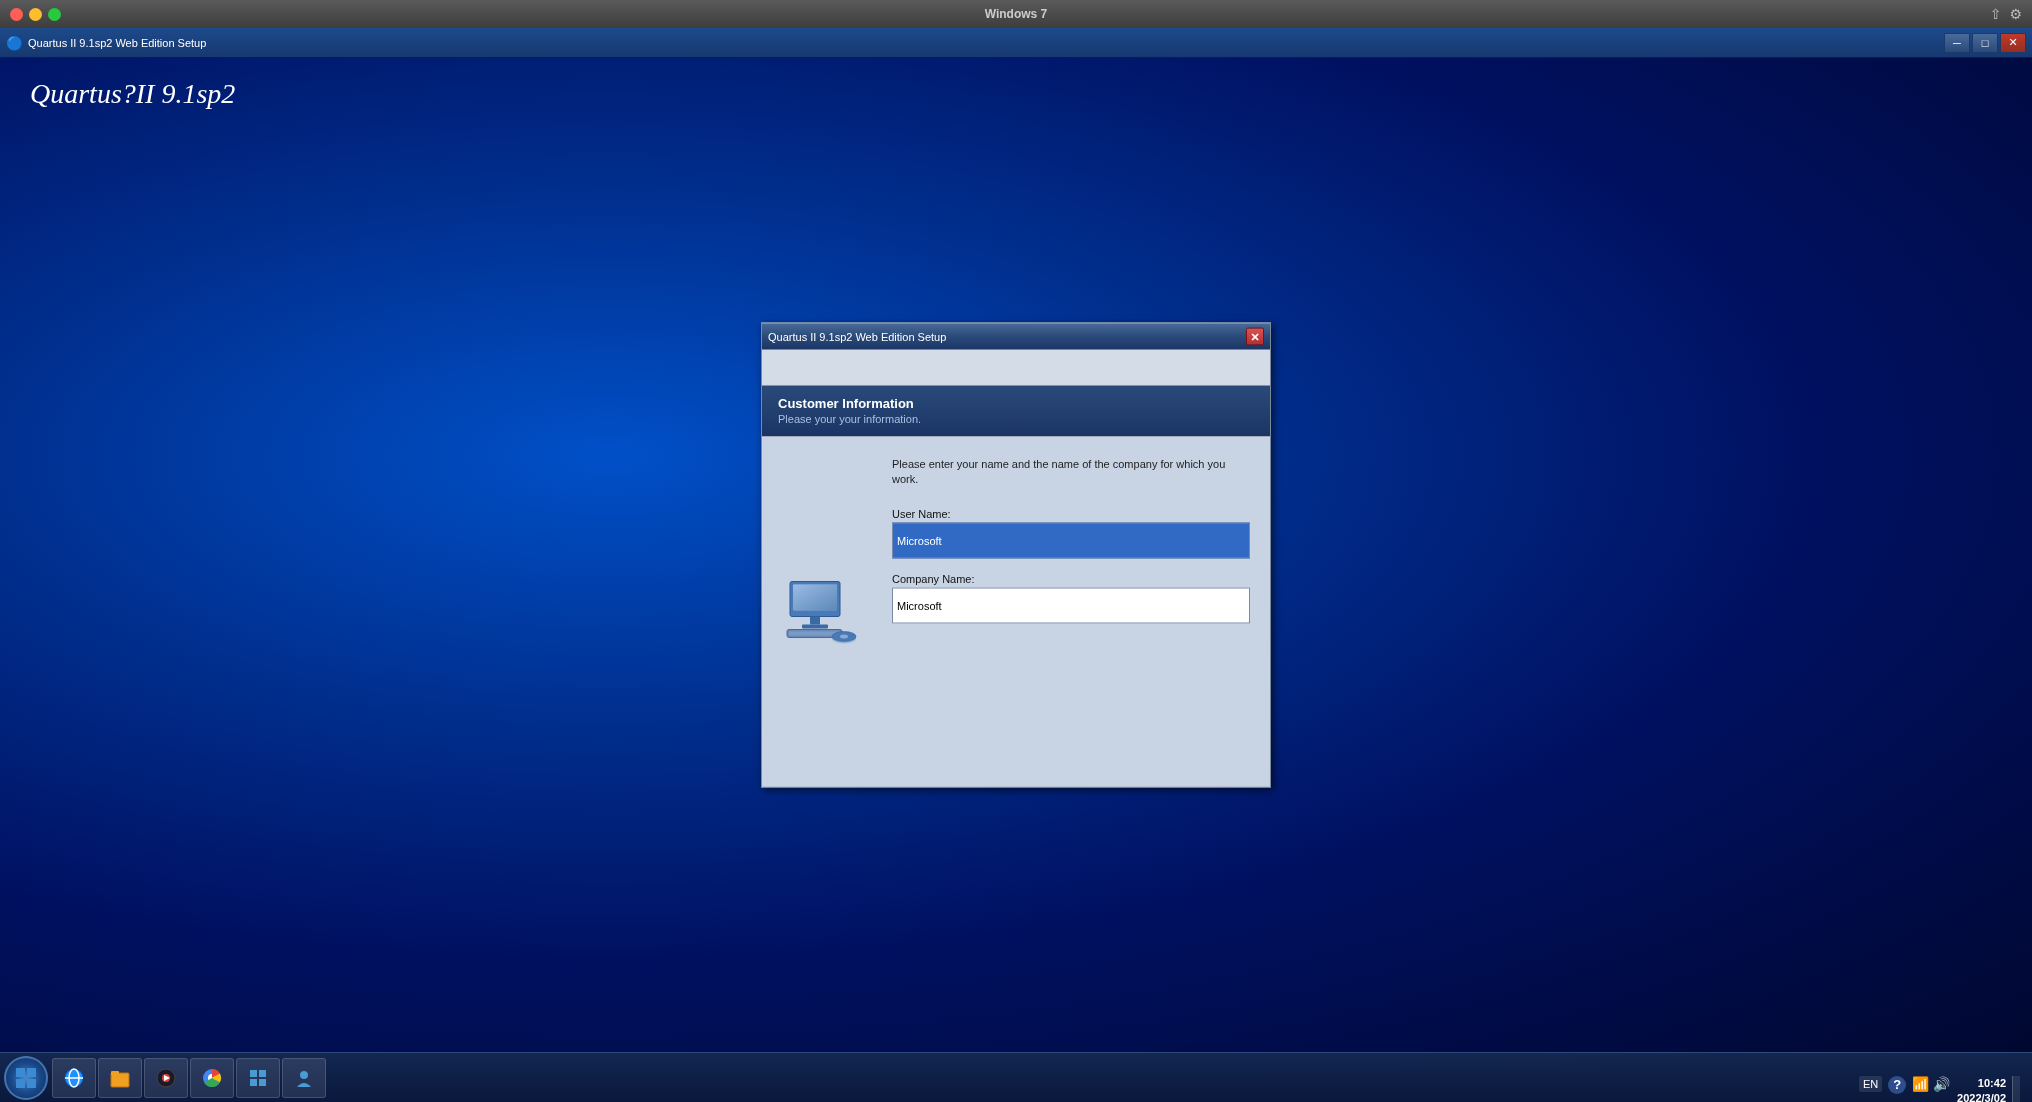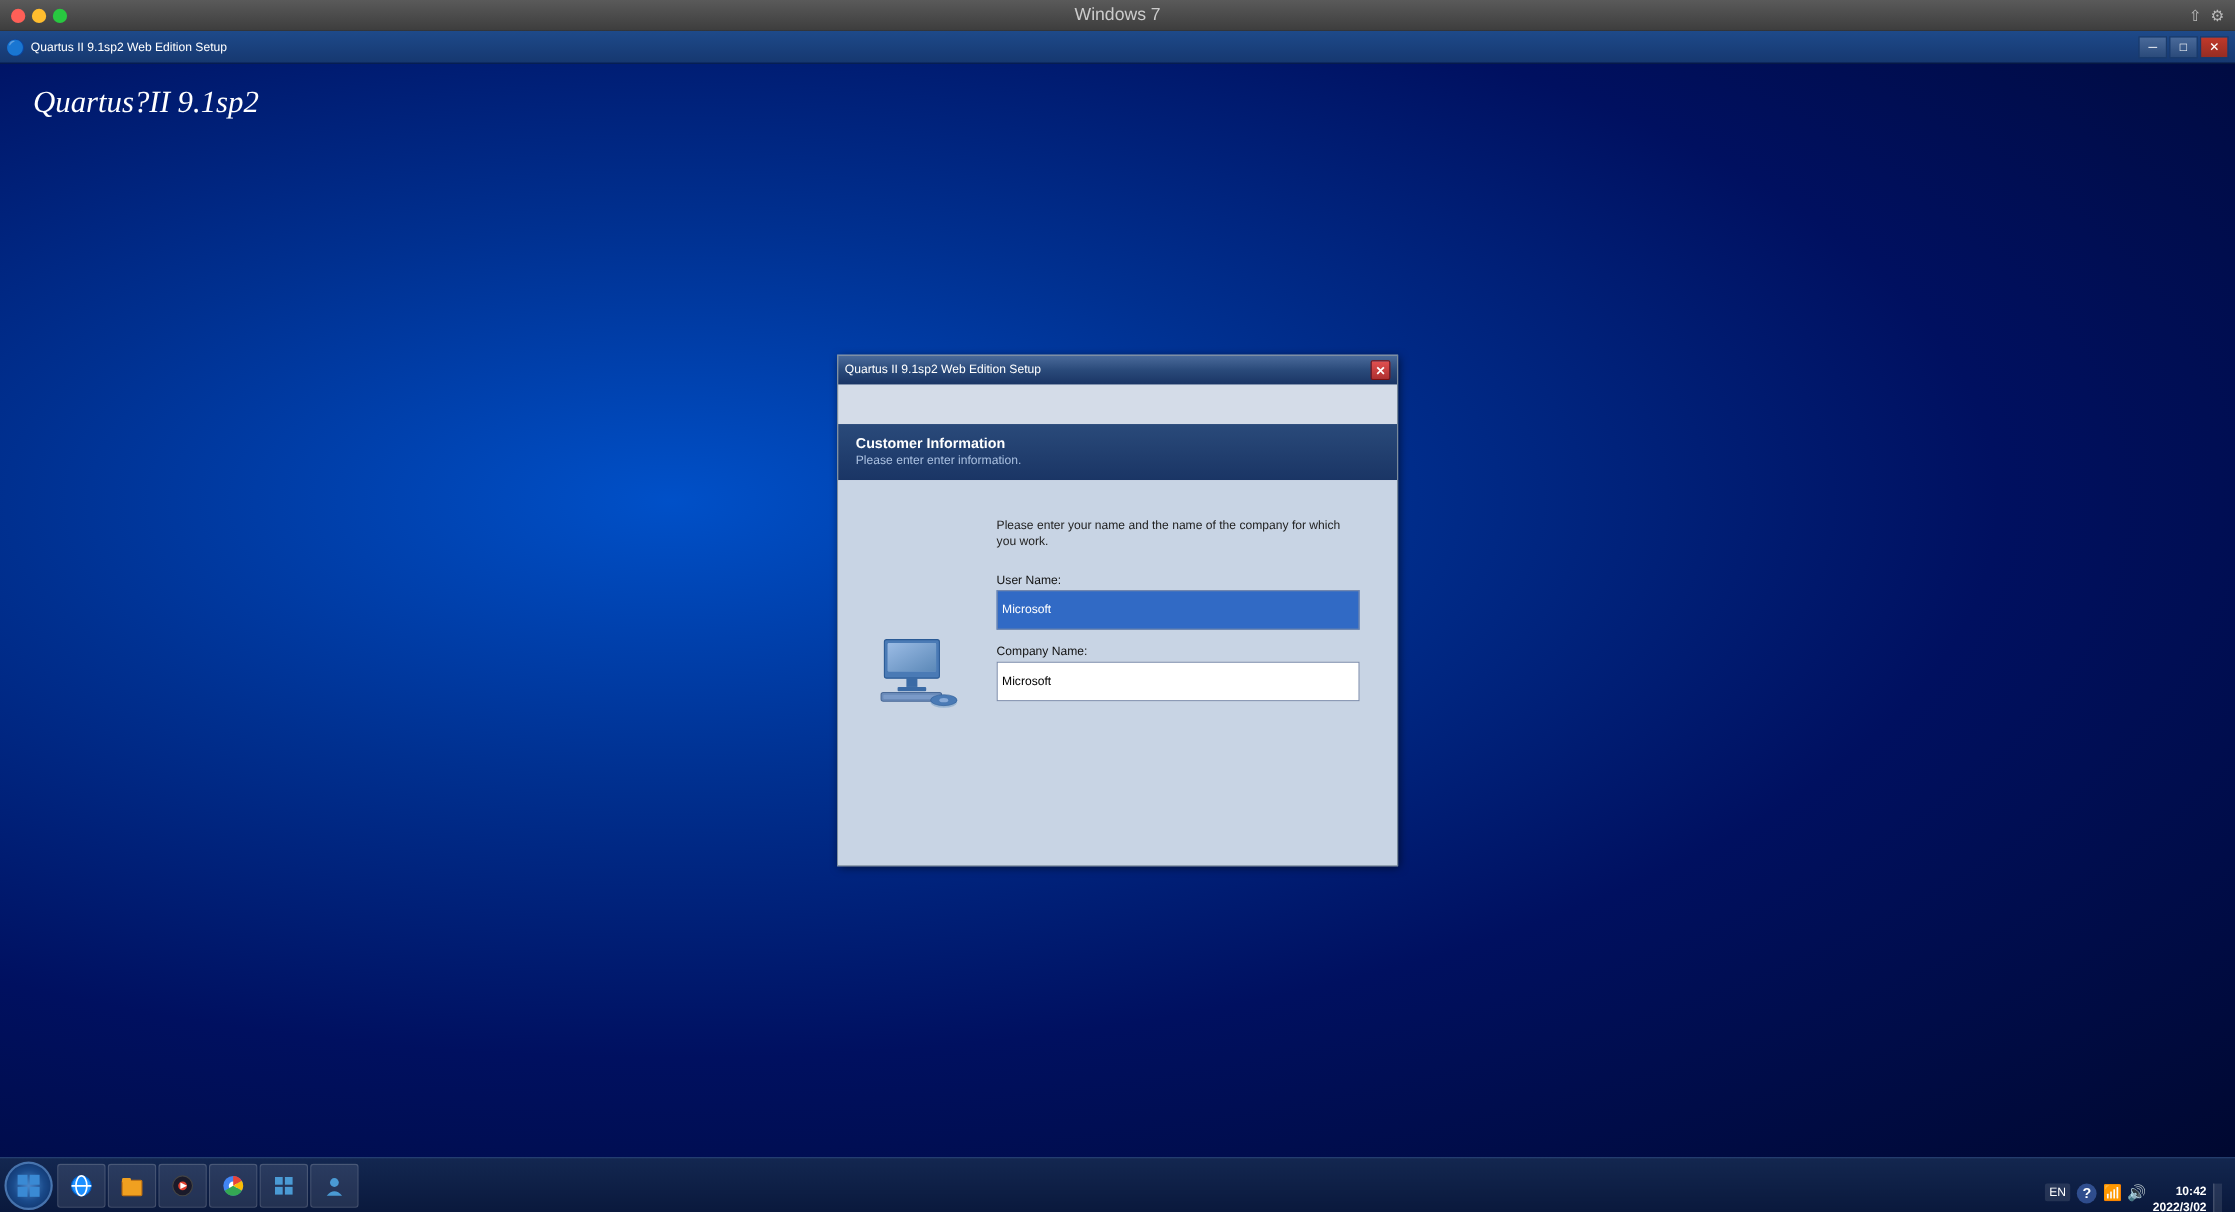--- a/index.html
+++ b/index.html
@@ -36,21 +36,22 @@
       cursor: pointer;
     }
     .mac-btn-close { background: #ff5f57; }
     .mac-btn-min { background: #ffbd2e; }
     .mac-btn-max { background: #28c840; }
     .mac-title {
       position: absolute;
       left: 50%;
       transform: translateX(-50%);
       color: #ccc;
-      font-size: 16px;
+      font-size: 12px;
+      font-weight: bold;
     }
     .mac-title-icons {
       margin-left: auto;
       display: flex;
       gap: 8px;
       align-items: center;
       color: #bbb;
       font-size: 14px;
     }
 
@@ -178,21 +179,21 @@
       font-size: 13px;
       font-weight: bold;
     }
     .dialog-header-subtitle {
       color: #aac0e0;
       font-size: 11px;
       margin-top: 2px;
     }
     .dialog-body {
       background: #c8d4e4;
-      padding: 14px;
+      padding: 0;
       min-height: 350px;
       display: flex;
     }
     .dialog-left {
       width: 120px;
       display: flex;
       align-items: center;
       justify-content: center;
       padding: 20px;
     }
@@ -386,21 +387,21 @@
 
     <div class="setup-dialog">
 
       <div class="dialog-titlebar">
         <span class="dialog-title-text">Quartus II 9.1sp2 Web Edition Setup</span>
         <div class="dialog-close-btn">✕</div>
       </div>
 
       <div class="dialog-header">
         <div class="dialog-header-title">Customer Information</div>
-        <div class="dialog-header-subtitle">Please enter enter information.</div>
+        <div class="dialog-header-subtitle">Please your your information.</div>
       </div>
 
       <div class="dialog-body">
 
         <div class="dialog-left">
           <svg class="computer-icon" viewBox="0 0 80 80">
 
             <rect x="8" y="10" width="50" height="35" rx="2" fill="#4a7ab5" stroke="#2a5a95" stroke-width="1"></rect>
             <rect x="11" y="13" width="44" height="26" rx="1" fill="#88aad8"></rect>
             <rect x="11" y="13" width="44" height="26" rx="1" fill="url(#screenGrad)" opacity="0.8"></rect>

